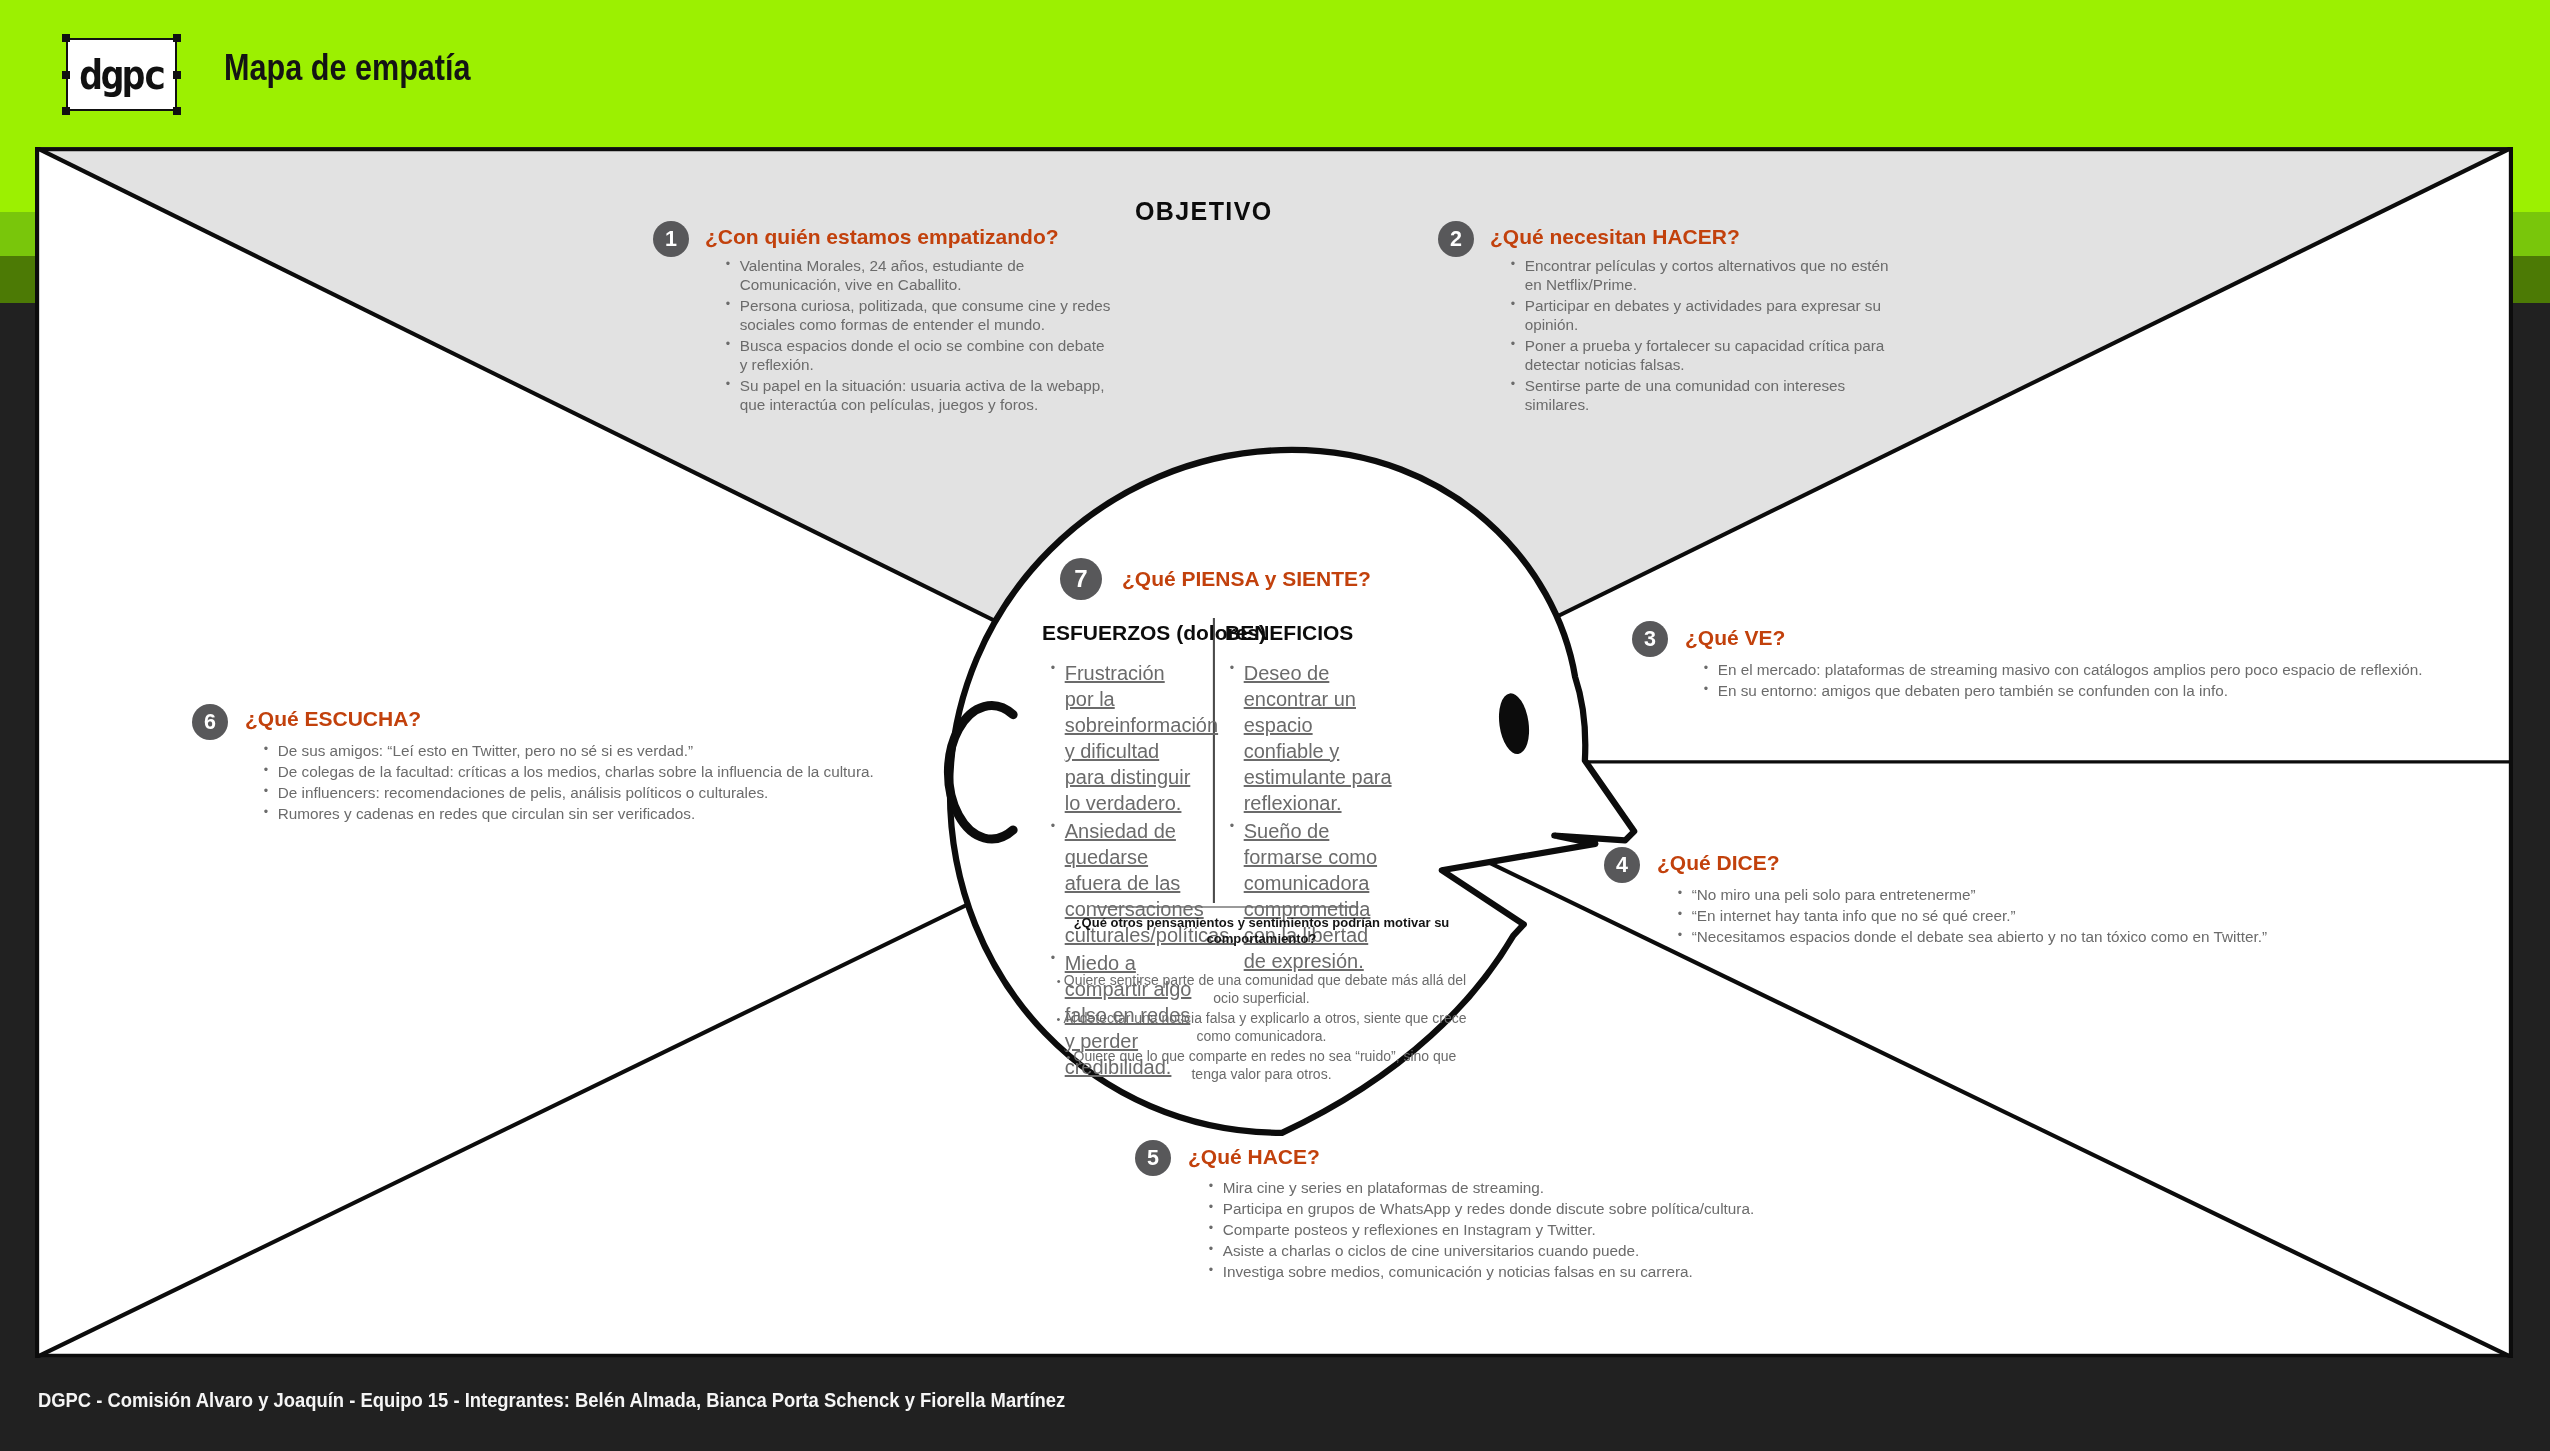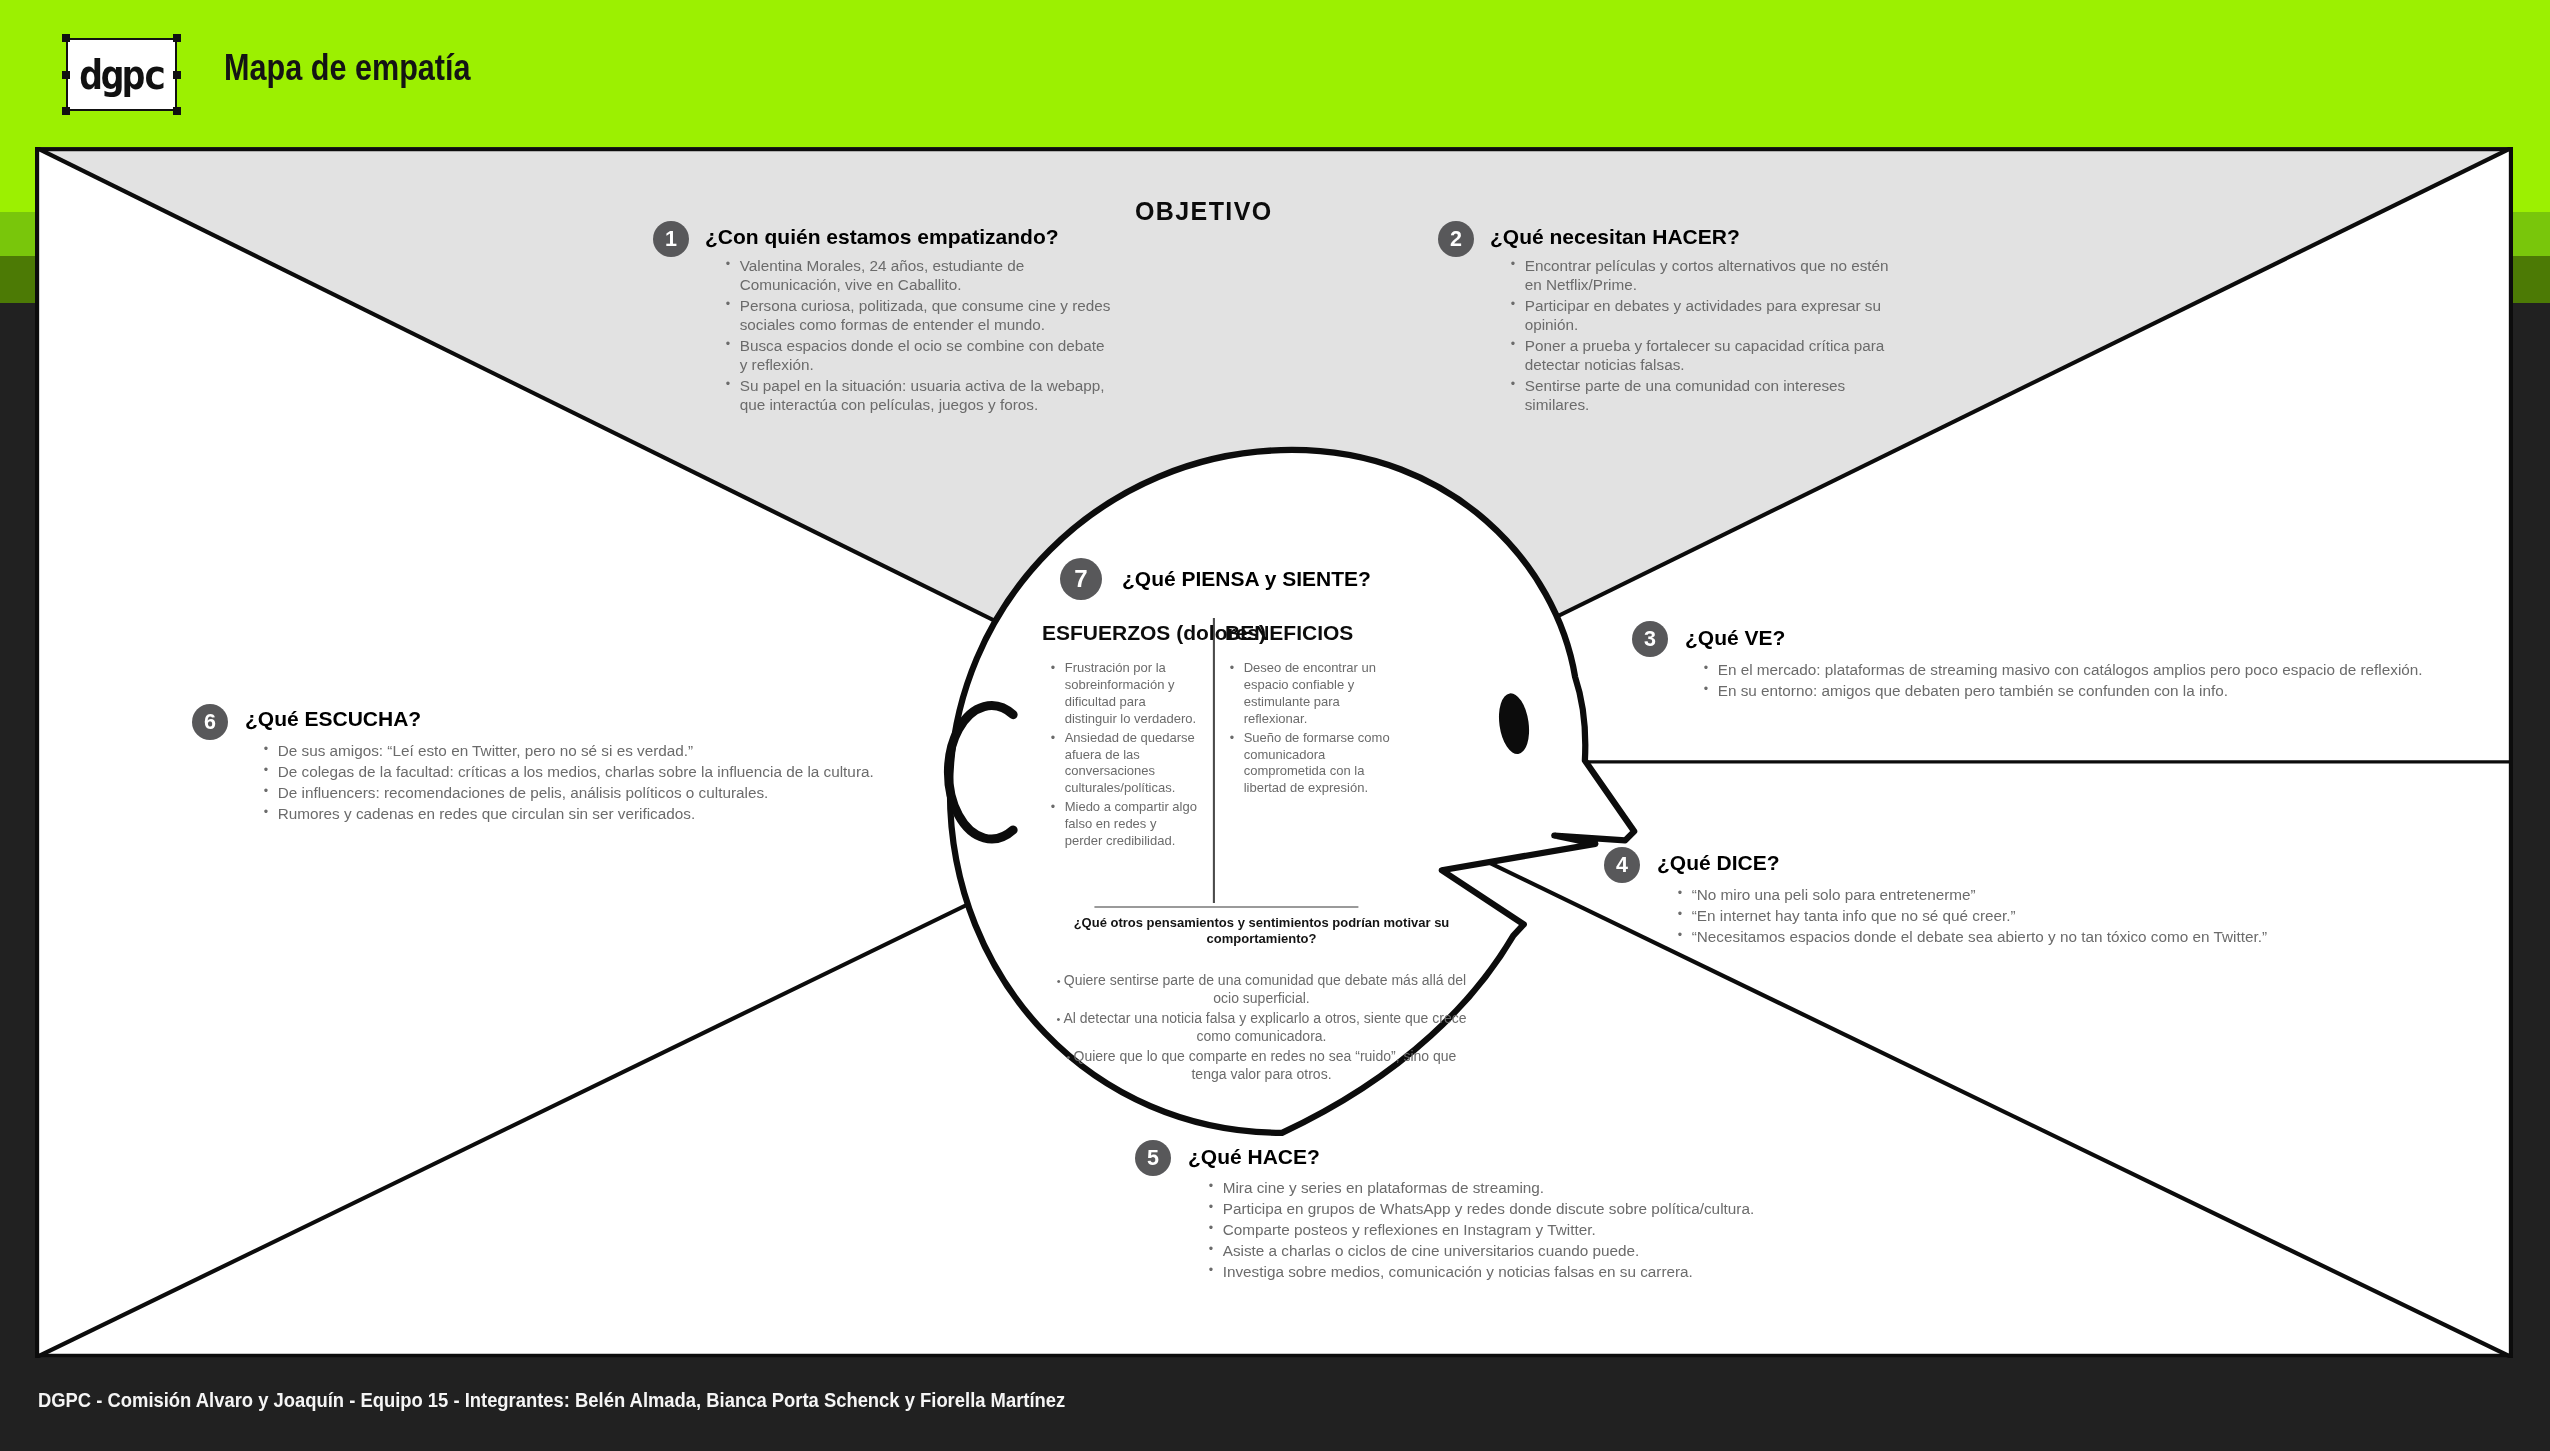--- a/index.html
+++ b/index.html
@@ -45,31 +45,31 @@
   }
 
   .badge{
     position:absolute;width:36px;height:36px;border-radius:50%;
     background:#58585A;color:#fff;display:flex;align-items:center;justify-content:center;
     font-size:21.5px;font-weight:bold;
   }
   .badge.big{width:42px;height:42px;font-size:24px;}
 
   .sec-title{
-    position:absolute;font-size:21px;font-weight:bold;color:#000000;white-space:nowrap;
+    position:absolute;font-size:21px;font-weight:bold;color:#c2410c;white-space:nowrap;
   }
   ul.bullets{
     position:absolute;margin:0;padding:0;list-style:none;
     font-size:15.3px;line-height:1.24;color:#6b6b6b;
   }
   ul.bullets li{position:relative;padding-left:16.7px;margin:0 0 2.1px 0;}
   ul.bullets li::before{content:"•";position:absolute;left:2.8px;top:0;font-size:12.5px;color:#6b6b6b;}
 
   .col-head{position:absolute;font-size:21px;font-weight:bold;color:#0c0c0c;white-space:nowrap;}
-  ul.col-bullets{font-size:13px;line-height:1.3;}
+  ul.col-bullets{font-size:20px;line-height:1.3;text-decoration:underline;}
 
   .otros-title{
     position:absolute;left:1018px;top:768px;width:417px;text-align:center;
     font-size:13px;font-weight:bold;color:#141414;line-height:1.25;
   }
   ul.otros-bullets{
     position:absolute;left:1018px;top:824px;width:417px;margin:0;padding:0;list-style:none;
     font-size:14px;line-height:1.3;color:#6b6b6b;text-align:center;
   }
   ul.otros-bullets li{margin-bottom:1.4px;}

